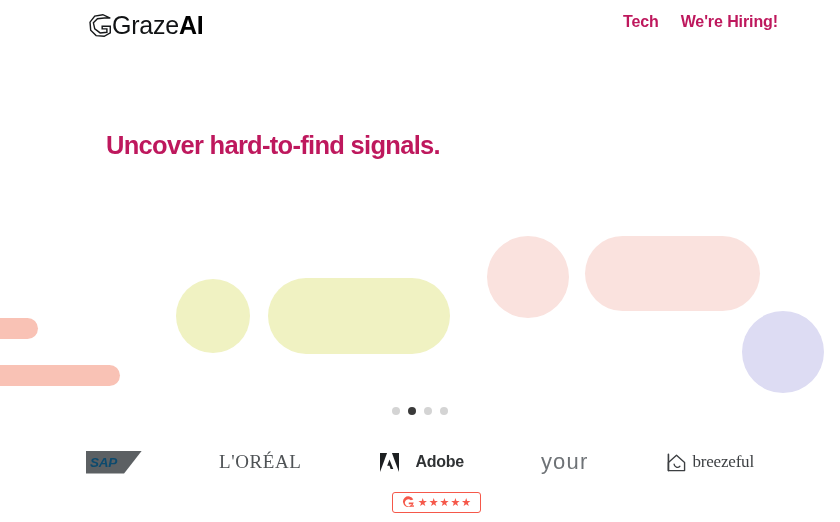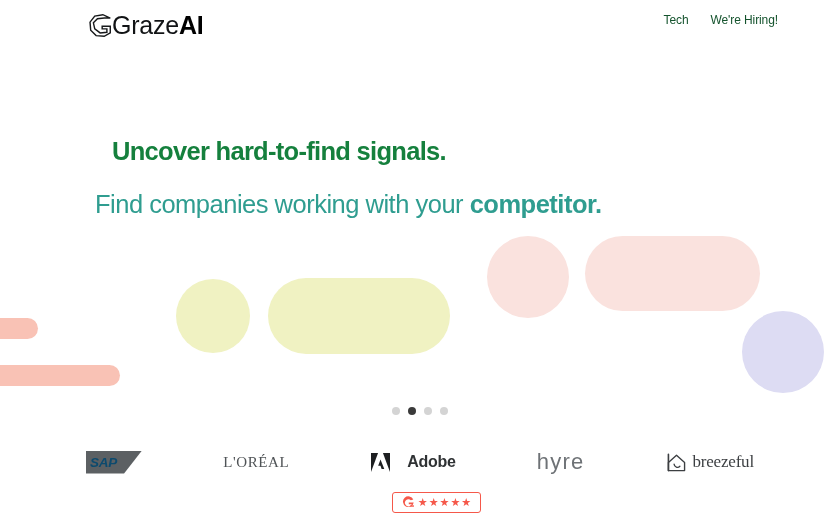--- a/index.html
+++ b/index.html
@@ -61,43 +61,43 @@
   }
   #nav {
     position: absolute;
     right: 62px;
     top: 13px;
     display: flex;
     align-items: center;
     gap: 22px;
   }
   .nav-link {
-    font-size: 12px;
-    font-weight: 400;
-    color: #14532d;
+    font-size: 16px;
+    font-weight: 700;
+    color: #be185d;
     letter-spacing: -0.1px;
     text-decoration: none;
     cursor: pointer;
     white-space: nowrap;
   }
 
   
   #headline {
     position: absolute;
     left: 95px;
     top: 116px;
     z-index: 30;
   }
   #headline-line1 {
     font-size: 25.5px;
     font-weight: 800;
-    color: #15803d;
+    color: #be185d;
     letter-spacing: -0.7px;
     line-height: 1.42;
-    margin: 17px;
+    margin: 11px;
     white-space: nowrap;
   }
   #headline-line2 {
     font-size: 25.5px;
     font-weight: 400;
     color: #2f9d90;
     letter-spacing: -0.5px;
     line-height: 1.42;
     margin: 0;
     white-space: nowrap;
@@ -183,21 +183,21 @@
     font-size: 13.5px;
     font-weight: 800;
     color: #0c4a6e;
     letter-spacing: -0.3px;
     font-style: italic;
     line-height: 15px;
   }
 
   
   .loreal-text {
-    font-size: 15px;
+    font-size: 19px;
     font-weight: 400;
     color: #4f5356;
     letter-spacing: 0.6px;
     font-family: "Liberation Serif", serif;
   }
 
   
   .adobe-wrap { display:flex; align-items:flex-start; gap:16px; }
   .adobe-mark { width: 21px; height: 19px; display:block; }
   .adobe-text {
@@ -294,21 +294,20 @@
 
     <nav id="nav">
       <a class="nav-link">Tech</a>
       <a class="nav-link">We're Hiring!</a>
     </nav>
 
   </div>
 
   <div id="headline">
     <div id="headline-line1">Uncover hard-to-find signals.</div>
-    <div id="headline-line2"><span>Find companies working with your </span><span id="headline-emph">competitor.</span></div>
   </div>
 
   <div id="dots">
       <span class="dot"></span>
       <span class="dot active"></span>
       <span class="dot"></span>
       <span class="dot"></span>
     </div>
 
   <div id="logostrip">
@@ -329,21 +328,21 @@
         <svg class="adobe-mark" viewBox="0 0 24 22">
           <path d="M1 0 L9.2 0 L1 22 Z" fill="#1d1f21"></path>
           <path d="M23 0 L14.8 0 L23 22 Z" fill="#1d1f21"></path>
           <path d="M12 7.6 L16.4 18.6 L13.3 18.6 L12 14.9 L9.3 14.9 Z" fill="#1d1f21"></path>
         </svg>
         <span class="adobe-text">Adobe</span>
       </div>
     </div>
 
     <div class="client-logo">
-      <span class="hyre-text">hyre</span>
+      <span class="hyre-text">your</span>
     </div>
 
     <div class="client-logo">
       <div class="breeze-wrap">
         <svg class="breeze-mark" viewBox="0 0 26 26">
           <path d="M3 3 L3 23" stroke="#3c3f42" stroke-width="2" stroke-linecap="round" fill="none"></path>
           <path d="M3 13 L13 4 L23 13 L23 23 L3 23 Z" stroke="#3c3f42" stroke-width="1.7" fill="none" stroke-linejoin="round"></path>
           <path d="M10 15 a4.2 4.2 0 0 0 7.2 2.6" stroke="#3c3f42" stroke-width="1.6" fill="none" stroke-linecap="round"></path>
         </svg>
         <span class="breeze-text">breezeful</span>

